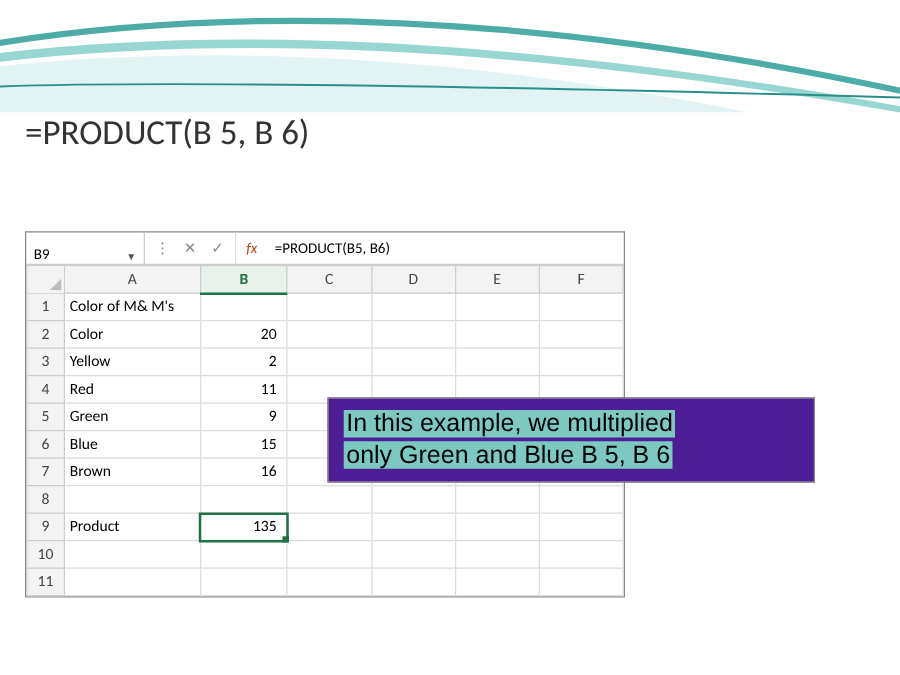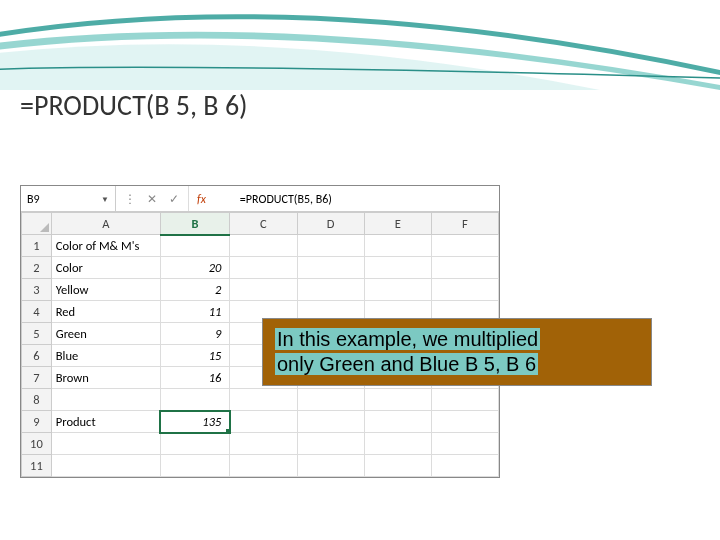--- a/index.html
+++ b/index.html
@@ -7,41 +7,41 @@
   
   .swoosh { position: absolute; top: 0; left: 0; width: 720px; height: 90px; }
   
   .title-block { position: absolute; top: 88px; left: 20px; font-size: 28px; color: #333; line-height: 1.25; }
   .title-line1 { }
   .title-line2 { }
   
   .excel-wrap { position: absolute; top: 185px; left: 20px; width: 480px; border: 1px solid #888; background: #fff; }
   
   .namebar { display: flex; align-items: center; height: 26px; border-bottom: 1px solid #ccc; font-size: 12px; }
-  .namebox { width: 95px; border-right: 1px solid #ccc; display: flex; align-items: center; justify-content: space-between; padding: 0 6px; height: 100%; font-weight: normal; }
+  .namebox { width: 95px; border-right: 1px solid #ccc; display: flex; align-items: flex-end; justify-content: space-between; padding: 0 6px; height: 100%; font-weight: normal; }
   .namebox-text { }
   .dropdown-chev { font-size: 8px; color: #555; }
   .toolbtns { display: flex; align-items: center; padding: 0 8px; gap: 10px; color: #888; border-right: 1px solid #ddd; height: 100%; }
   .fx-label { padding: 0 8px; font-style: italic; color: #c2410c; }
-  .formula-input { flex: 1; padding: 0 6px; font-size: 12px; margin-left: 20px; }
+  .formula-input { flex: 1; padding: 0 6px; font-size: 12px; }
   
   table.sheet { border-collapse: collapse; width: 100%; font-size: 12.5px; }
   table.sheet th.corner { width: 30px; background: #f3f3f3; border: 1px solid #ccc; position: relative; }
   table.sheet th.corner::after { content: ""; position: absolute; right: 2px; bottom: 2px; width: 0; height: 0; border-left: 9px solid transparent; border-bottom: 9px solid #bbb; }
   table.sheet th.colhdr { background: #f3f3f3; border: 1px solid #ccc; height: 22px; font-weight: normal; color: #444; }
   table.sheet th.colhdr.sel { background: #e8f1ea; border-bottom: 2px solid #1f7246; color: #1f7246; font-weight: bold; }
   table.sheet td.rowhdr { width: 30px; background: #f3f3f3; border: 1px solid #ccc; text-align: center; height: 22px; color: #444; }
   table.sheet td.cell { border: 1px solid #dcdcdc; height: 22px; padding: 0 4px; }
-  table.sheet td.num { text-align: right; padding-right: 8px; font-style: italic; }
+  table.sheet td.num { text-align: right; padding-right: 8px; }
   td.active { outline: 2px solid #1f7246; outline-offset: -1px; position: relative; }
   td.active::after { content: ""; position: absolute; right: -2px; bottom: -2px; width: 5px; height: 5px; background: #1f7246; }
   
   .colA { width: 110px; } .colB { width: 70px; } .colCDEF { width: 68px; }
   
-  .callout { position: absolute; top: 318px; left: 262px; width: 390px; background: #a16207; border: 1px solid #888; padding: 8px 12px; font-family: Arial, sans-serif; font-size: 20px; line-height: 1.25; }
+  .callout { position: absolute; top: 318px; left: 262px; width: 390px; background: #4c1d95; border: 1px solid #888; padding: 8px 12px; font-family: Arial, sans-serif; font-size: 20px; line-height: 1.25; }
   .highlight { display: inline; background: #7cc9c2; padding: 0 2px; }
   
   .toolicon { display: inline-block; width: 12px; text-align: center; }
 </style>
 </head>
 <body>
 
 <svg class="swoosh" viewBox="0 0 720 90" preserveAspectRatio="none">
   <path d="M -20 35 Q 300 -20 720 70 L 720 75 Q 300 -15 -20 40 Z" fill="#2f9e97" opacity="0.85"></path>
   <path d="M -20 45 Q 280 5 720 85 L 720 90 Q 280 12 -20 52 Z" fill="#6bc4bd" opacity="0.7"></path>

